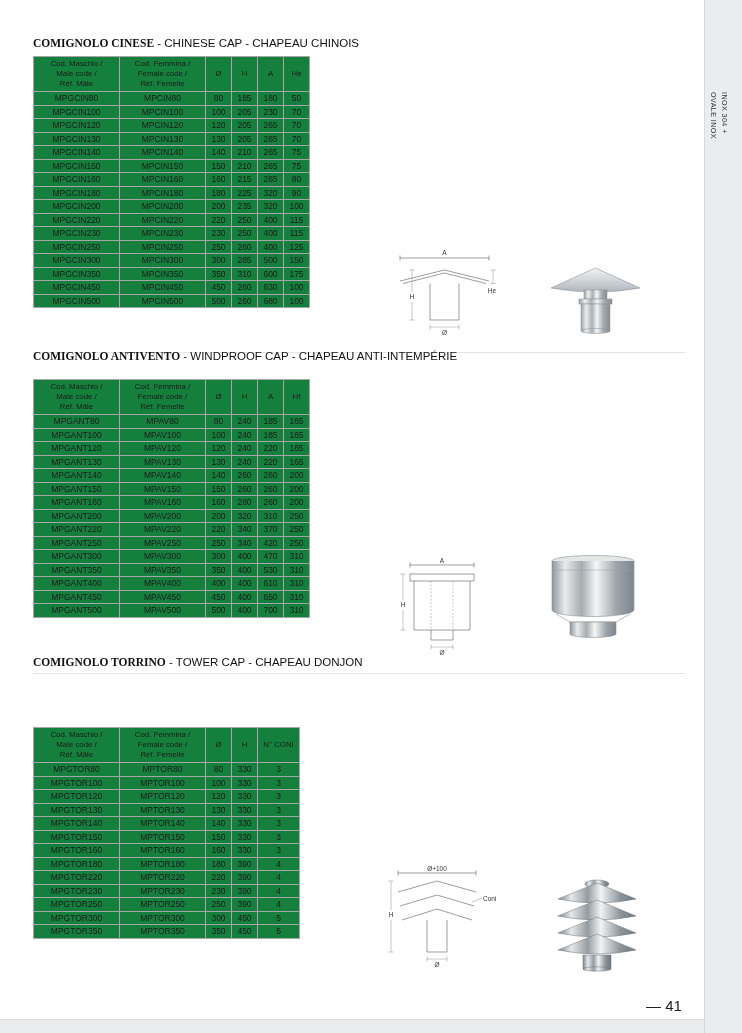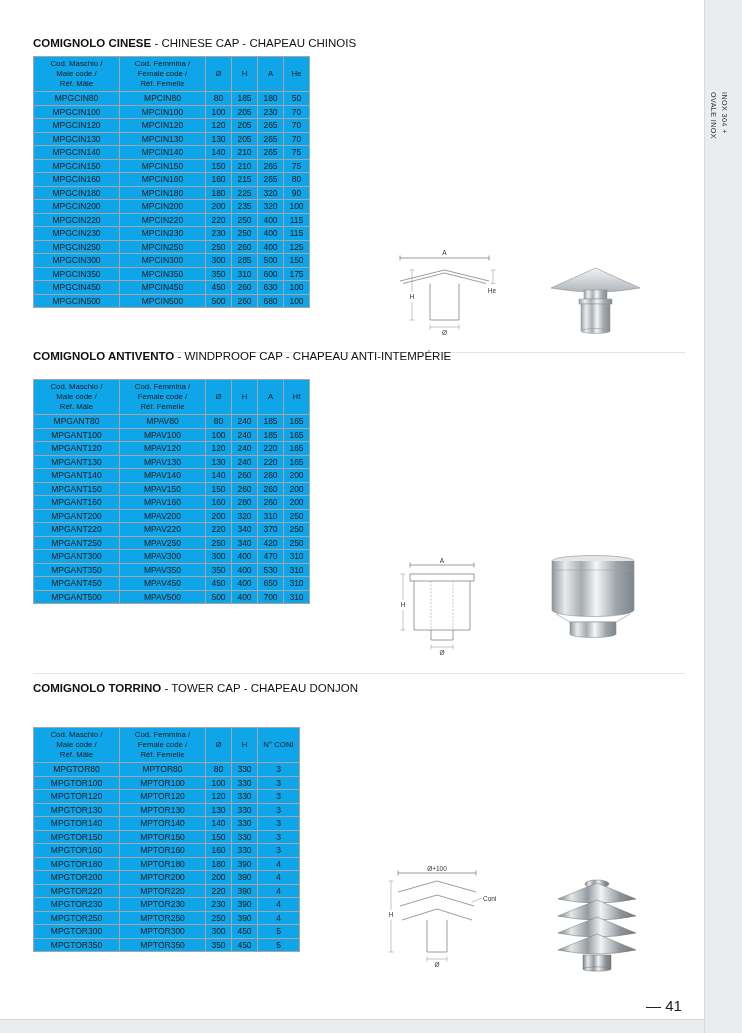--- a/index.html
+++ b/index.html
@@ -3,23 +3,23 @@
 <meta charset="utf-8">
 <style>
   * { margin:0; padding:0; box-sizing:border-box; }
   html,body { width:742px; height:1033px; }
   body { font-family:"Liberation Sans", sans-serif; background:#ffffff; position:relative; overflow:hidden; }
   .canvas { position:absolute; left:0; top:0; width:742px; height:1033px; background:#ffffff; }
   .side-strip { position:absolute; left:704px; top:0; width:38px; height:1033px; background:#eaecee; border-left:1px solid #d8dadd; }
   .bottom-strip { position:absolute; left:0; top:1019px; width:704px; height:14px; background:#eaecee; border-top:1px solid #d8dadd; }
 
   .section-title { position:absolute; left:33px; font-size:11.5px; color:#111; font-weight:normal; white-space:nowrap; }
-  .title-bold { font-weight:bold; }
-
-  .spec-table { position:absolute; left:33px; border-collapse:collapse; color:#1a1a1a; background:#0ea5e9; }
+  .title-bold { font-weight:bold;font-family:Liberation Serif, serif; }
+
+  .spec-table { position:absolute; left:33px; border-collapse:collapse; color:#1a1a1a; background:#15803d; }
   .spec-table th, .spec-table td { border:1px solid #a6a6a6; text-align:center; vertical-align:middle; }
   .spec-table th { font-size:7.8px; font-weight:normal; white-space:pre-line; line-height:1.3; padding:2px 2px; }
   .spec-table td { font-size:8.5px; padding:0 2px; height:12.5px; line-height:12.5px; white-space:nowrap; }
   th.col-code { width:86px; }
   th.col-num  { width:26px; }
   th.col-wide { width:42px; }
 
   .drawing { position:absolute; }
   .drawing line, .drawing path, .drawing rect { stroke:#6f7276; stroke-width:0.7; fill:none; }
   .drawing .thin { stroke-width:0.5; stroke:#8a8d91; }
@@ -343,20 +343,28 @@
         </tr>
         <tr>
           <td>MPGANT350</td>
           <td>MPAV350</td>
           <td>350</td>
           <td>400</td>
           <td>530</td>
           <td>310</td>
         </tr>
         <tr>
+          <td>MPGANT400</td>
+          <td>MPAV400</td>
+          <td>400</td>
+          <td>400</td>
+          <td>610</td>
+          <td>310</td>
+        </tr>
+        <tr>
           <td>MPGANT450</td>
           <td>MPAV450</td>
           <td>450</td>
           <td>400</td>
           <td>650</td>
           <td>310</td>
         </tr>
         <tr>
           <td>MPGANT500</td>
           <td>MPAV500</td>
@@ -406,21 +414,21 @@
     </defs>
     <ellipse cx="50" cy="11" rx="41" ry="5.5" fill="#e4e7e8" stroke="#8b9196" stroke-width="0.6"></ellipse>
     <path d="M9 11 L9 60 A41 6.5 0 0 0 91 60 L91 11" fill="url(#m2)" stroke="#8b9196" stroke-width="0.6"></path>
     <line x1="9" y1="20" x2="91" y2="20" stroke="#999fa4" stroke-width="0.5"></line>
     <path d="M13 64 L27 72 L73 72 L87 64" fill="none" stroke="#8b9196" stroke-width="0.6"></path>
     <path d="M27 72 L73 72 L73 84 A23 3.5 0 0 1 27 84 Z" fill="url(#m2)" stroke="#8b9196" stroke-width="0.6"></path>
   </svg>
 
   <div class="divider" style="top:673px"></div>
 
-  <h2 class="section-title" style="top:682px"><span class="title-bold">COMIGNOLO TORRINO</span><span> - TOWER CAP - CHAPEAU DONJON</span></h2>
+  <h2 class="section-title" style="top:656px"><span class="title-bold">COMIGNOLO TORRINO</span><span> - TOWER CAP - CHAPEAU DONJON</span></h2>
 
   <table class="spec-table" style="top:727px">
       <thead>
         <tr>
           <th class="col-code">Cod. Maschio /
 Male code /
 Réf. Mâle</th>
           <th class="col-code">Cod. Femmina /
 Female code /
 Réf. Femelle</th>
@@ -476,27 +484,20 @@
           <td>MPGTOR160</td>
           <td>MPTOR160</td>
           <td>160</td>
           <td>330</td>
           <td>3</td>
         </tr>
         <tr>
           <td>MPGTOR180</td>
           <td>MPTOR180</td>
           <td>180</td>
-          <td>390</td>
-          <td>4</td>
-        </tr>
-        <tr>
-          <td>MPGTOR200</td>
-          <td>MPTOR200</td>
-          <td>200</td>
           <td>390</td>
           <td>4</td>
         </tr>
         <tr>
           <td>MPGTOR220</td>
           <td>MPTOR220</td>
           <td>220</td>
           <td>390</td>
           <td>4</td>
         </tr>

